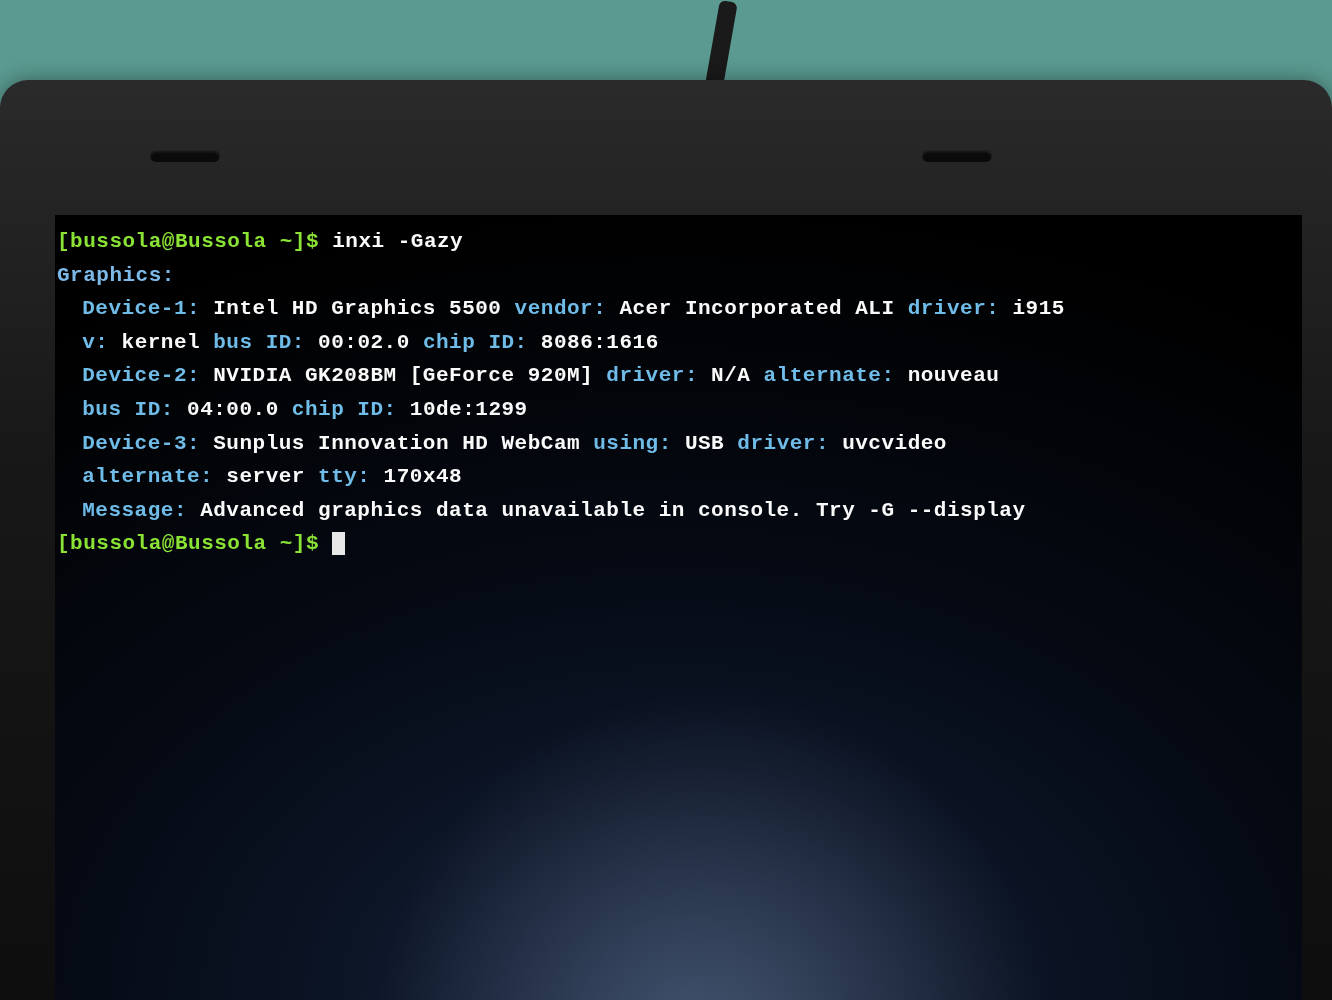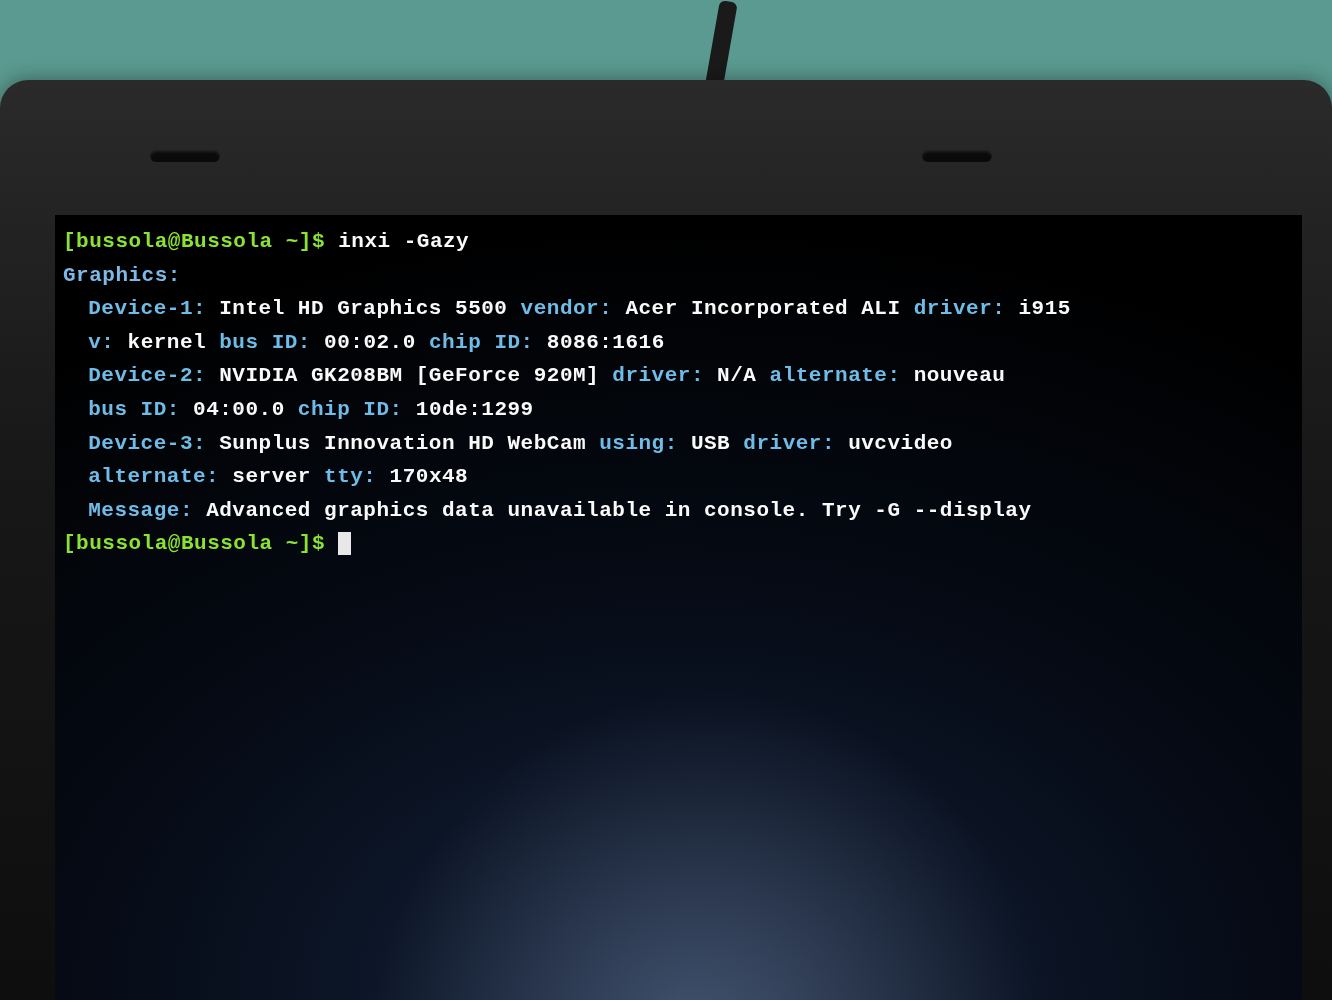--- a/index.html
+++ b/index.html
@@ -19,21 +19,21 @@
     background:linear-gradient(180deg,#2a2a2a 0%,#181818 40%,#0e0e0e 100%);
     border-radius:28px 28px 0 0;
     box-shadow:0 0 20px rgba(0,0,0,.4);
   }
   .slot{position:absolute;top:70px;height:12px;width:70px;border-radius:8px;background:#0a0a0a;box-shadow:inset 0 2px 3px rgba(255,255,255,.1);}
   .slot.left{left:150px;}
   .slot.right{right:340px;}
   .screen{
     position:absolute;left:55px;top:135px;right:30px;bottom:0;
     background:radial-gradient(ellipse 90% 100% at 50% 100%,#1a2842 0%,#0c1526 30%,#050a14 55%,#000 100%);
-    padding:10px 8px;
+    padding:10px 2px;
     font-size:21px;
     line-height:1.6;
     color:#e8e8e8;
     font-weight:bold;
     letter-spacing:.5px;
   }
   .line{white-space:pre-wrap;}
   .indent{padding-left:2ch;}
   .g{color:#8ae234;}   
   .w{color:#fafafa;}   

